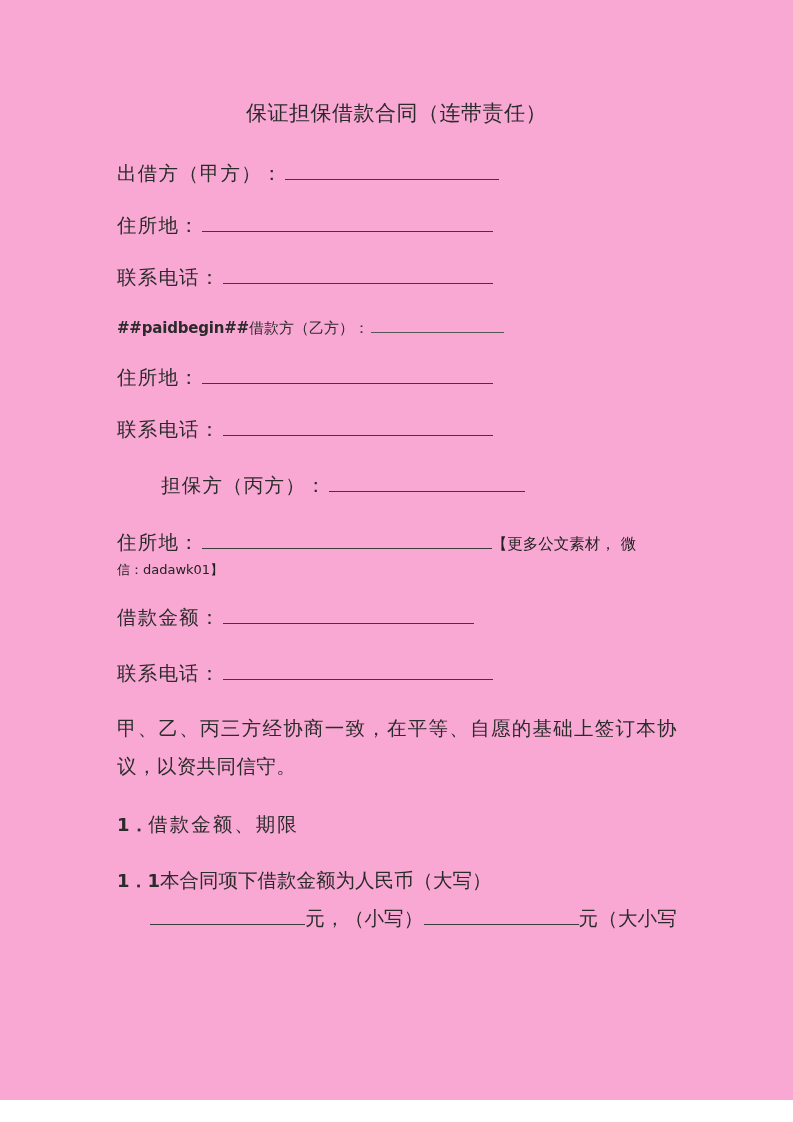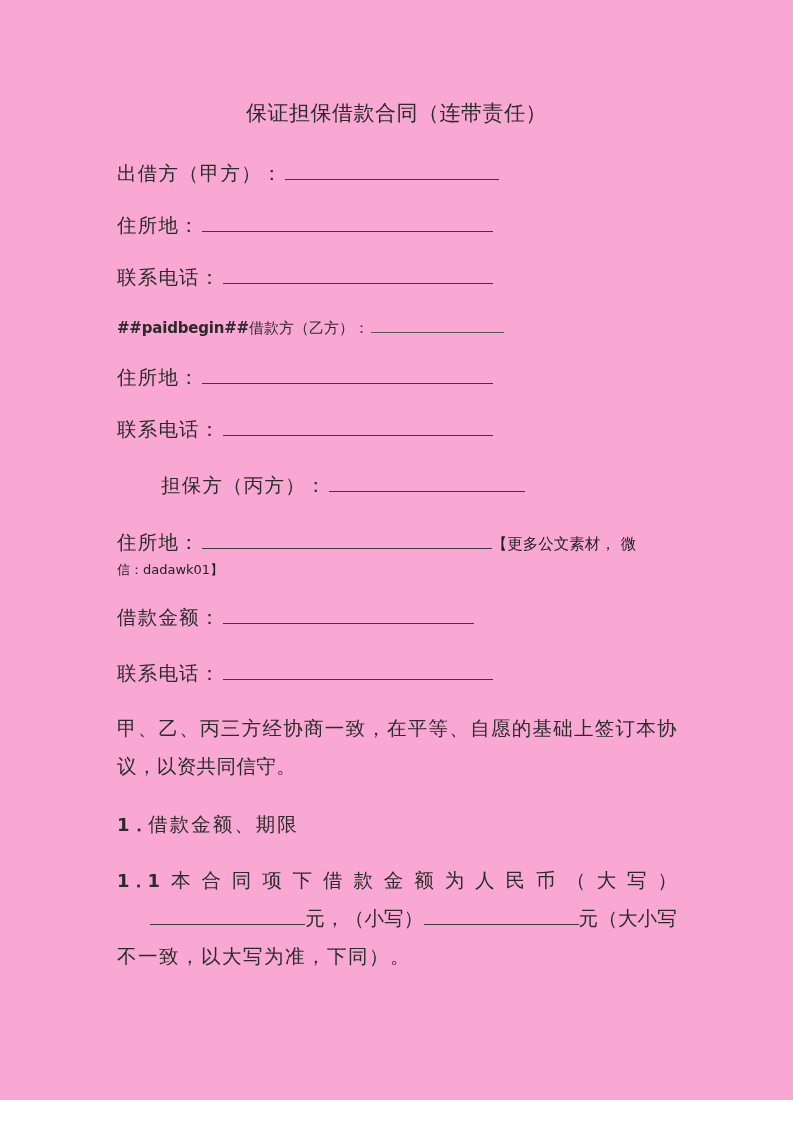--- a/index.html
+++ b/index.html
@@ -126,21 +126,21 @@
   .clause-11 {
     position: absolute;
     left: 117px;
     width: 560px;
     font-size: 19.5px;
     line-height: 38px;
     color: #2b2b2b;
   }
   .just-line {
     display: flex;
-    justify-content: space-between;
+    justify-content: flex-start;
     white-space: nowrap;
   }
   .just-line > span { display: inline-block; }
 
   .line2 {
     white-space: nowrap;
     letter-spacing: 0.2px;
     text-align: right;
   }
   .line2 .blank-long {
@@ -228,16 +228,15 @@
         <span>（</span>
         <span>大</span>
         <span>写</span>
         <span>）</span>
     </div>
 
     <div class="line2">
       <span class="blank-long" style="width:155px;"></span><span>元，（小写）</span><span class="blank-long" style="width:155px;"></span><span>元（大小写</span>
     </div>
 
-    <div class="line3">不一致，以大写为准，下同）。</div>
   </div>
 
 </div>
 
 </body></html>

